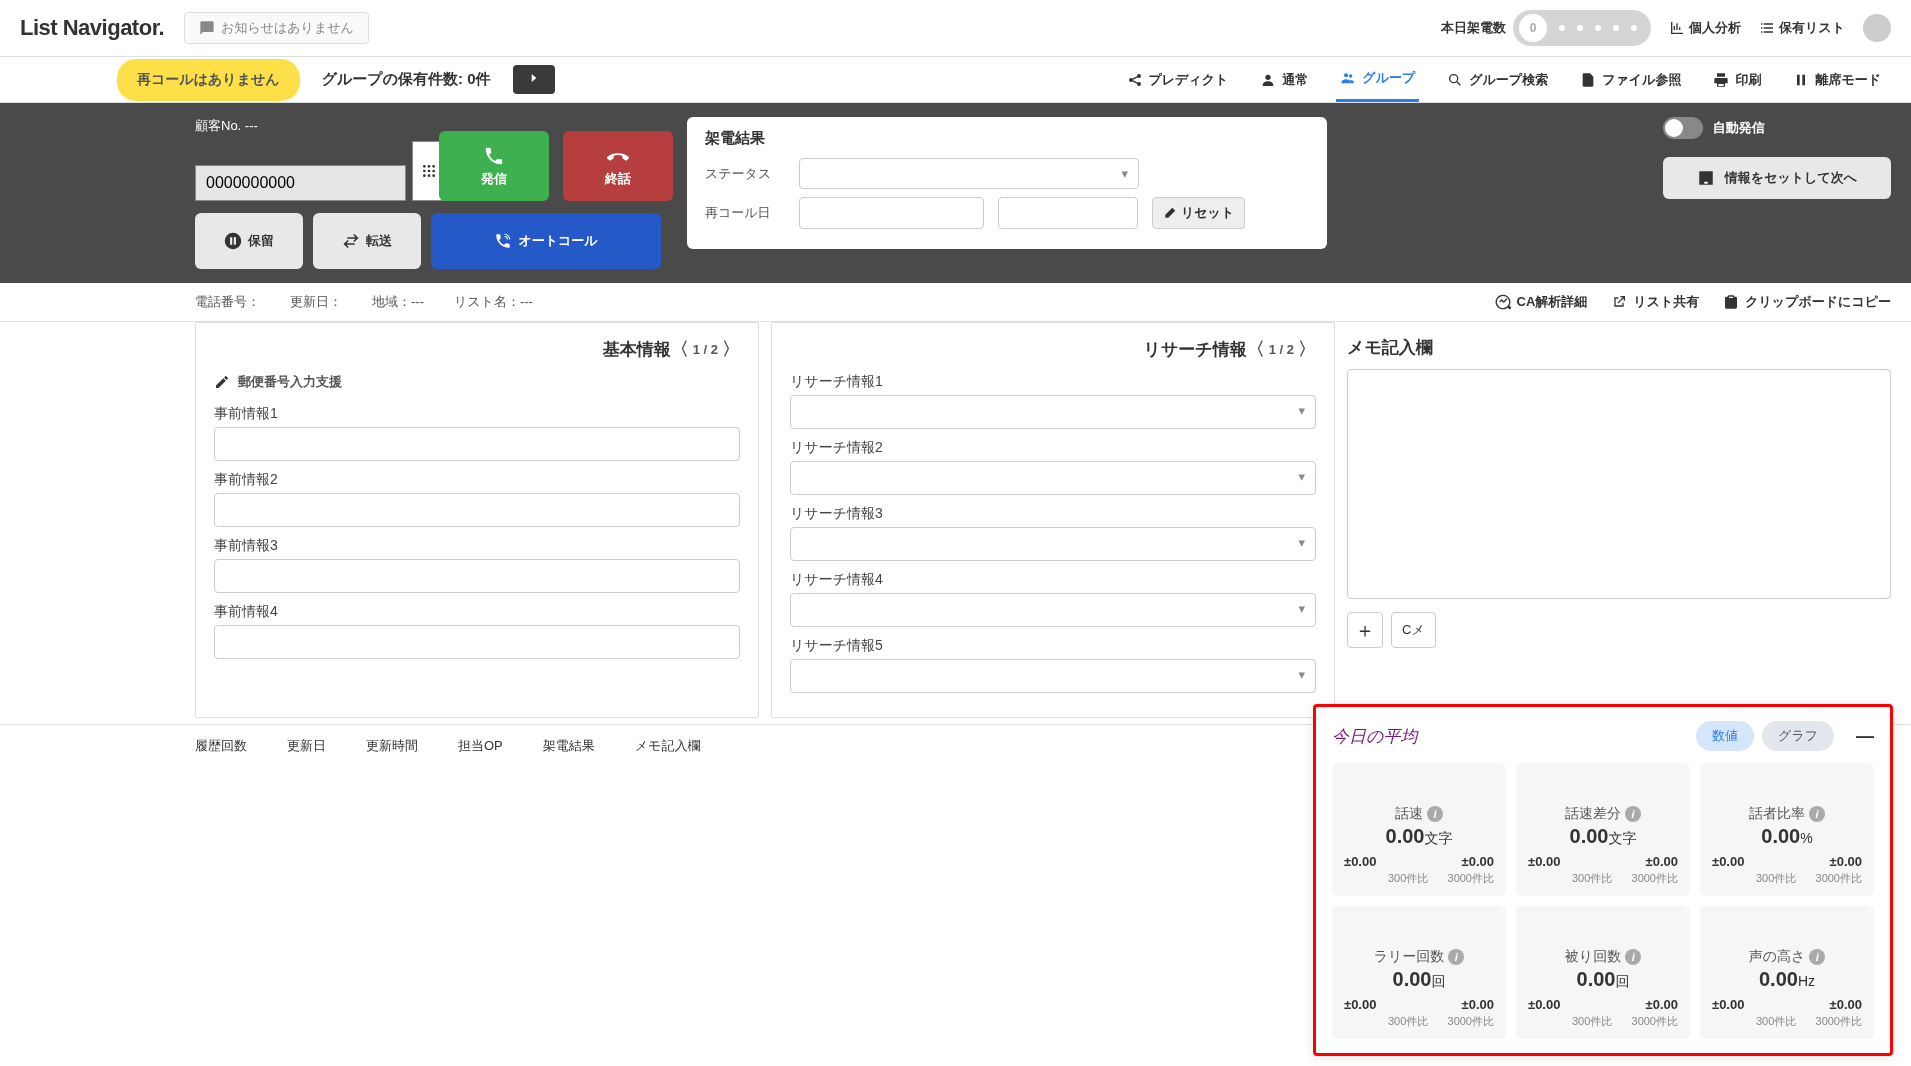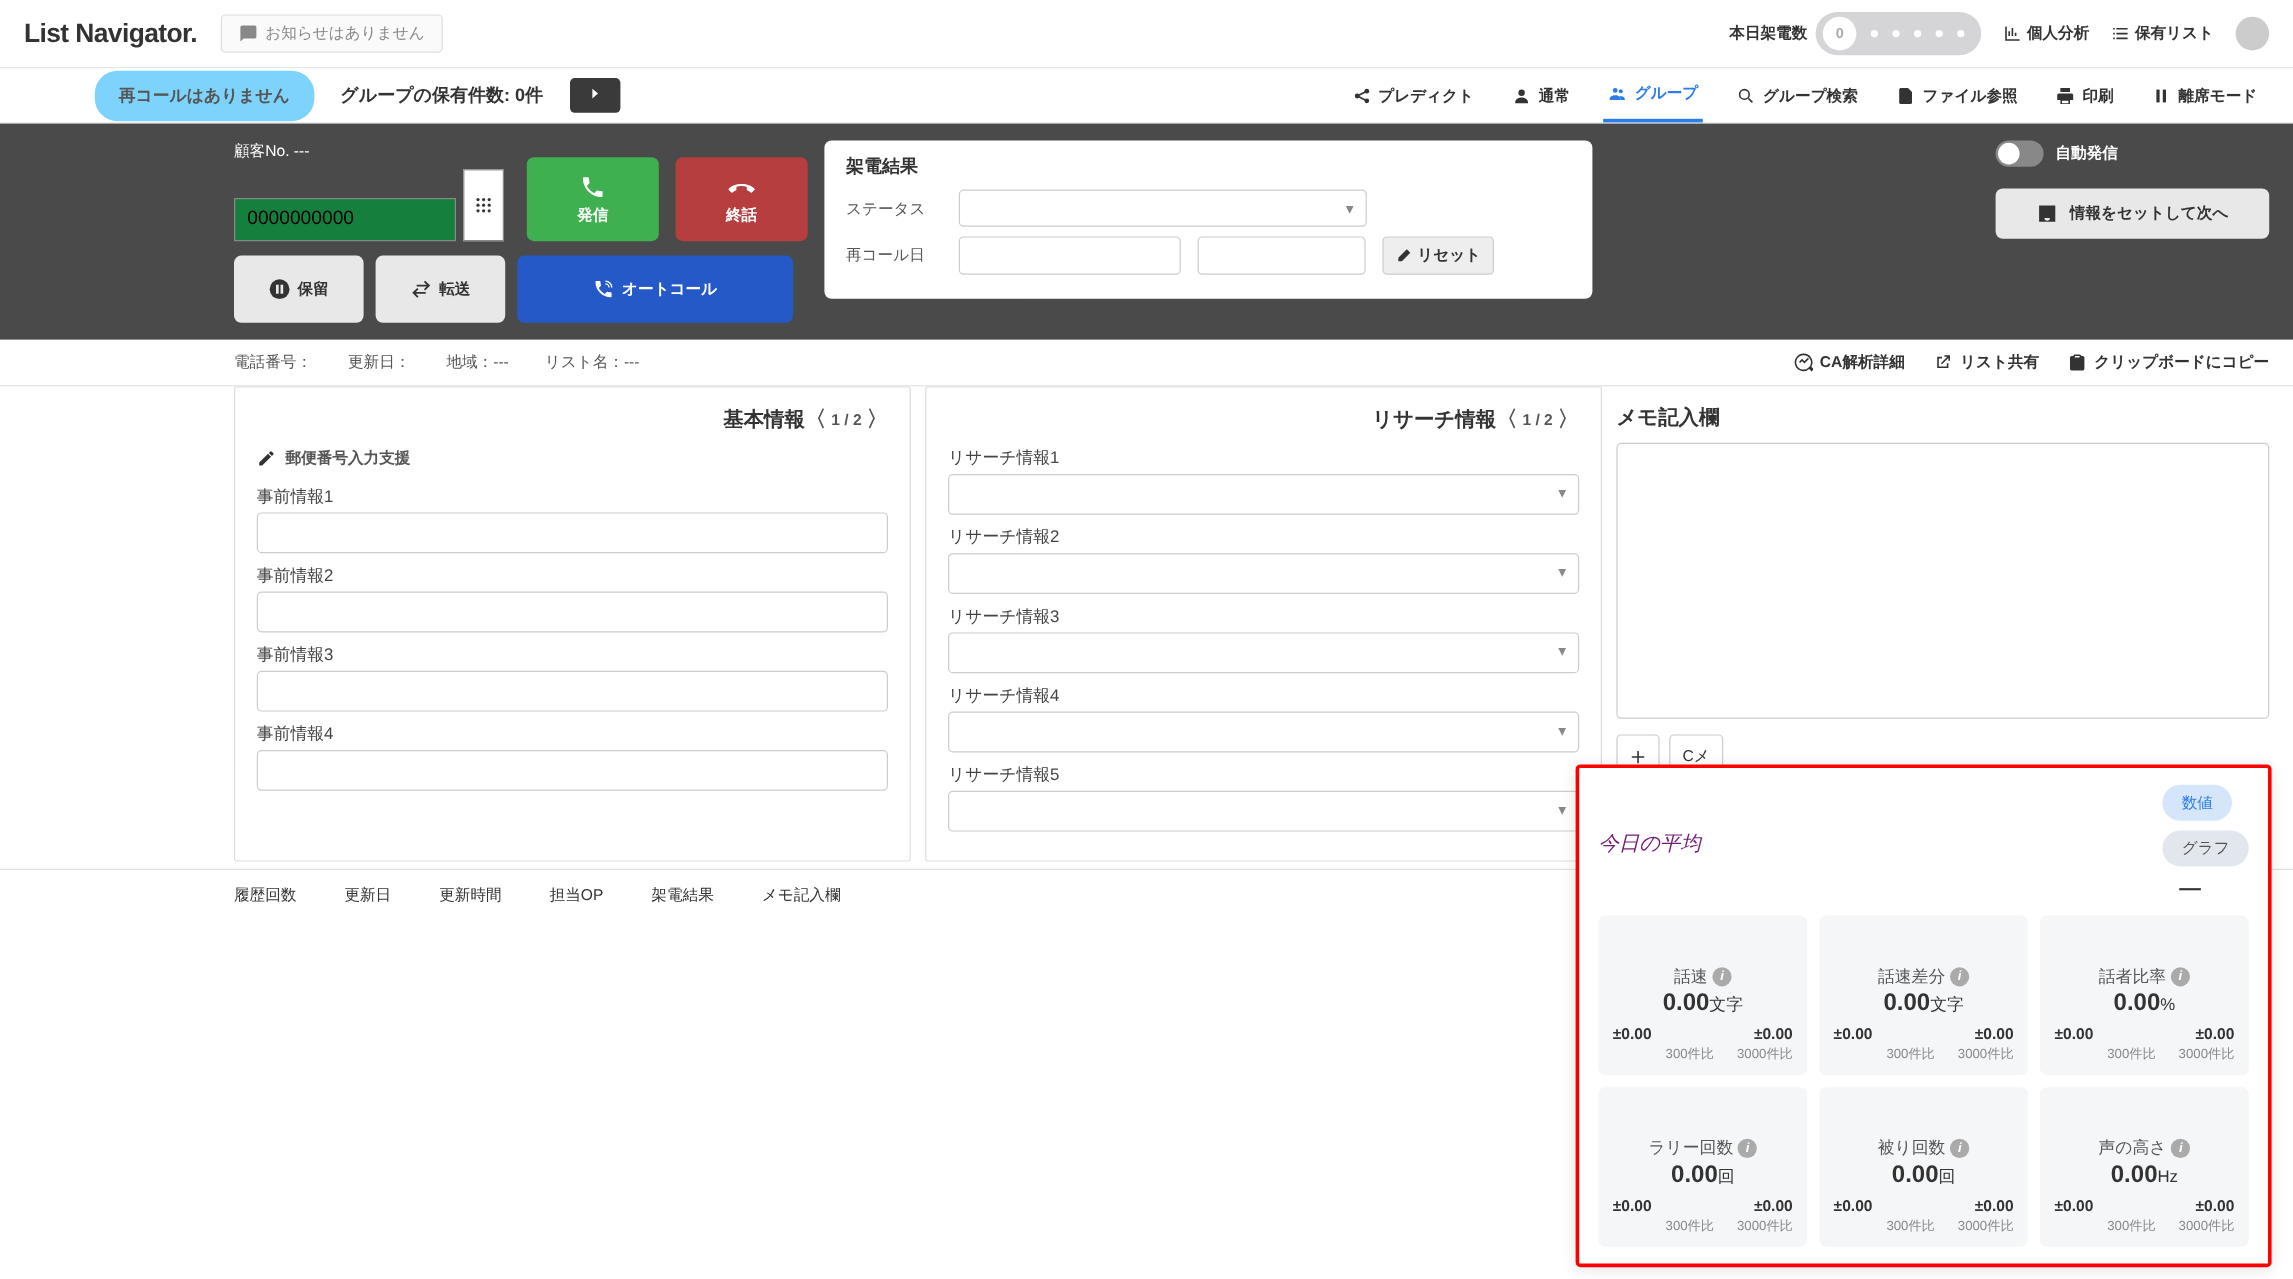--- a/index.html
+++ b/index.html
@@ -13,34 +13,34 @@
     .topbar-right { margin-left: auto; display: flex; align-items: center; gap: 18px; }
     .call-count { display: flex; align-items: center; gap: 7px; font-weight: 600; }
     .count-pill { display: flex; align-items: center; background: #d5d5d8; border-radius: 20px; padding: 4px 6px; gap: 12px; }
     .count-badge { background: #fff; border-radius: 50%; width: 28px; height: 28px; display: flex; align-items: center; justify-content: center; color: #aaa; font-size: 12px; }
     .count-dot { width: 6px; height: 6px; background: #fff; border-radius: 50%; }
     .top-link { display: flex; align-items: center; gap: 4px; font-size: 13px; font-weight: 600; cursor: pointer; }
     .avatar-circle { width: 28px; height: 28px; background: #ccc; border-radius: 50%; }
     
     
     .nav-strip { display: flex; align-items: center; background: #fff; border-bottom: 1px solid #e0e0e0; padding: 0 12px 0 0; }
-    .recall-banner { background: #7dd3fc; padding: 12px 20px; font-size: 14px; font-weight: 600; color: #555; margin-left: 79px; border-radius: 19px; }
+    .recall-banner { background: #fde047; padding: 12px 20px; font-size: 14px; font-weight: 600; color: #555; margin-left: 117px; border-radius: 19px; }
     .group-hold { padding: 0 22px; font-size: 15px; font-weight: 600; }
     .chev-btn { background: #3a3a3a; color: #fff; padding: 6px 14px; border-radius: 4px; cursor: pointer; }
     .nav-items { margin-left: auto; display: flex; gap: 24px; padding-right: 14px; }
     .nav-item { display: flex; align-items: center; gap: 6px; font-weight: 600; padding: 12px 4px; cursor: pointer; color: #333; }
     .nav-item.active { color: #2b7de9; border-bottom: 3px solid #2b7de9; }
     .nav-item svg { width: 16px; height: 16px; }
     
     
     .action-bar { background: #4a4a4a; display: flex; align-items: flex-start; padding: 14px 20px 14px 195px; gap: 14px; }
     .cust-col { display: flex; flex-direction: column; gap: 6px; flex-shrink: 0; width: 230px;}
     .cust-label { color: #fff; font-size: 13px; }
     .phone-row { display: flex; gap: 6px; }
-    .phone-input { background: #15803d; padding: 8px 10px; font-size: 16px; border: 1px solid #888; width: 185px; margin-top: 24px; }
+    .phone-input { background: #e5e5e5; padding: 8px 10px; font-size: 16px; border: 1px solid #888; width: 211px; margin-top: 24px; }
     .dial-btn { background: #fff; border: 1px solid #888; padding: 6px 8px; display: flex; align-items: center; cursor: pointer; }
     .big-btn { display: flex; flex-direction: column; align-items: center; justify-content: center; color: #fff; border-radius: 6px; padding: 10px 22px; min-width: 110px; height: 70px; cursor: pointer; font-weight: 600; gap: 3px; }
     .big-btn.green { background: #3fb04f; }
     .big-btn.red { background: #b73e3e; }
     .small-btn-row { display: flex; gap: 10px; }
     .small-btn { display: flex; align-items: center; justify-content: center; gap: 6px; background: #e8e8e8; border-radius: 6px; padding: 10px 16px; font-weight: 600; cursor: pointer; min-width: 108px; height: 56px;}
     .small-btn.blue { background: #2459c7; color: #fff; min-width: 230px; }
     .result-panel { background: #fff; border-radius: 6px; padding: 12px 18px; flex: 0 0 auto; width: 640px;}
     .result-title { font-size: 15px; font-weight: 700; margin-bottom: 10px; }
     .result-row { display: flex; align-items: center; gap: 14px; margin-bottom: 8px; }
@@ -79,21 +79,21 @@
     .plus-btn { border: 1px solid #ccc; border-radius: 4px; width: 36px; height: 36px; display: flex; align-items: center; justify-content: center; font-size: 20px; cursor: pointer; }
     .c-btn { border: 1px solid #ccc; border-radius: 4px; padding: 8px 10px; cursor: pointer; }
     
     
     .hist-header { display: flex; padding: 12px 20px 12px 195px; gap: 40px; color: #333; font-size: 13px; border-top: 1px solid #e0e0e0; margin-top: 6px;}
     
     
     .stats-panel { position: fixed; right: 18px; bottom: 10px; width: 580px; background: #fff; border: 3px solid #f00; border-radius: 4px; padding: 14px 16px; box-shadow: 0 2px 12px rgba(0,0,0,0.1); }
     .stats-head { display: flex; align-items: center; margin-bottom: 12px; }
     .stats-title { font-size: 17px; color: #701a75; font-style: italic; }
-    .stats-tabs { margin-left: auto; display: flex; gap: 8px; align-items: flex-start; flex-direction: column;}
+    .stats-tabs { margin-left: auto; display: flex; gap: 8px; align-items: center;}
     .stats-tab { background: #e2e7ee; border-radius: 16px; padding: 6px 16px; font-size: 13px; cursor: pointer; color: #555;}
     .stats-tab.active { background: #d5e6fb; color: #2b7de9; }
     .stats-min { margin-left: 14px; cursor: pointer; font-size: 18px; font-weight: bold;}
     .stats-grid { display: grid; grid-template-columns: repeat(3, 1fr); gap: 10px; }
     .stat-card { background: #f5f6f8; border-radius: 6px; padding: 10px 12px; }
     .stat-label { text-align: center; font-size: 14px; color: #555; display: flex; justify-content: center; align-items: center; gap: 4px; margin-bottom: 2px; margin-top: 32px;}
     .info-ico { display: inline-flex; width: 16px; height: 16px; background: #aaa; color: #fff; border-radius: 50%; font-size: 11px; align-items: center; justify-content: center; font-style: italic; font-weight: bold;}
     .stat-val { text-align: center; font-size: 14px; margin-bottom: 6px; }
     .stat-val b { font-size: 20px; }
     .stat-sub { display: flex; justify-content: space-between; font-size: 13px; font-weight: 600; margin-bottom: 2px;}

